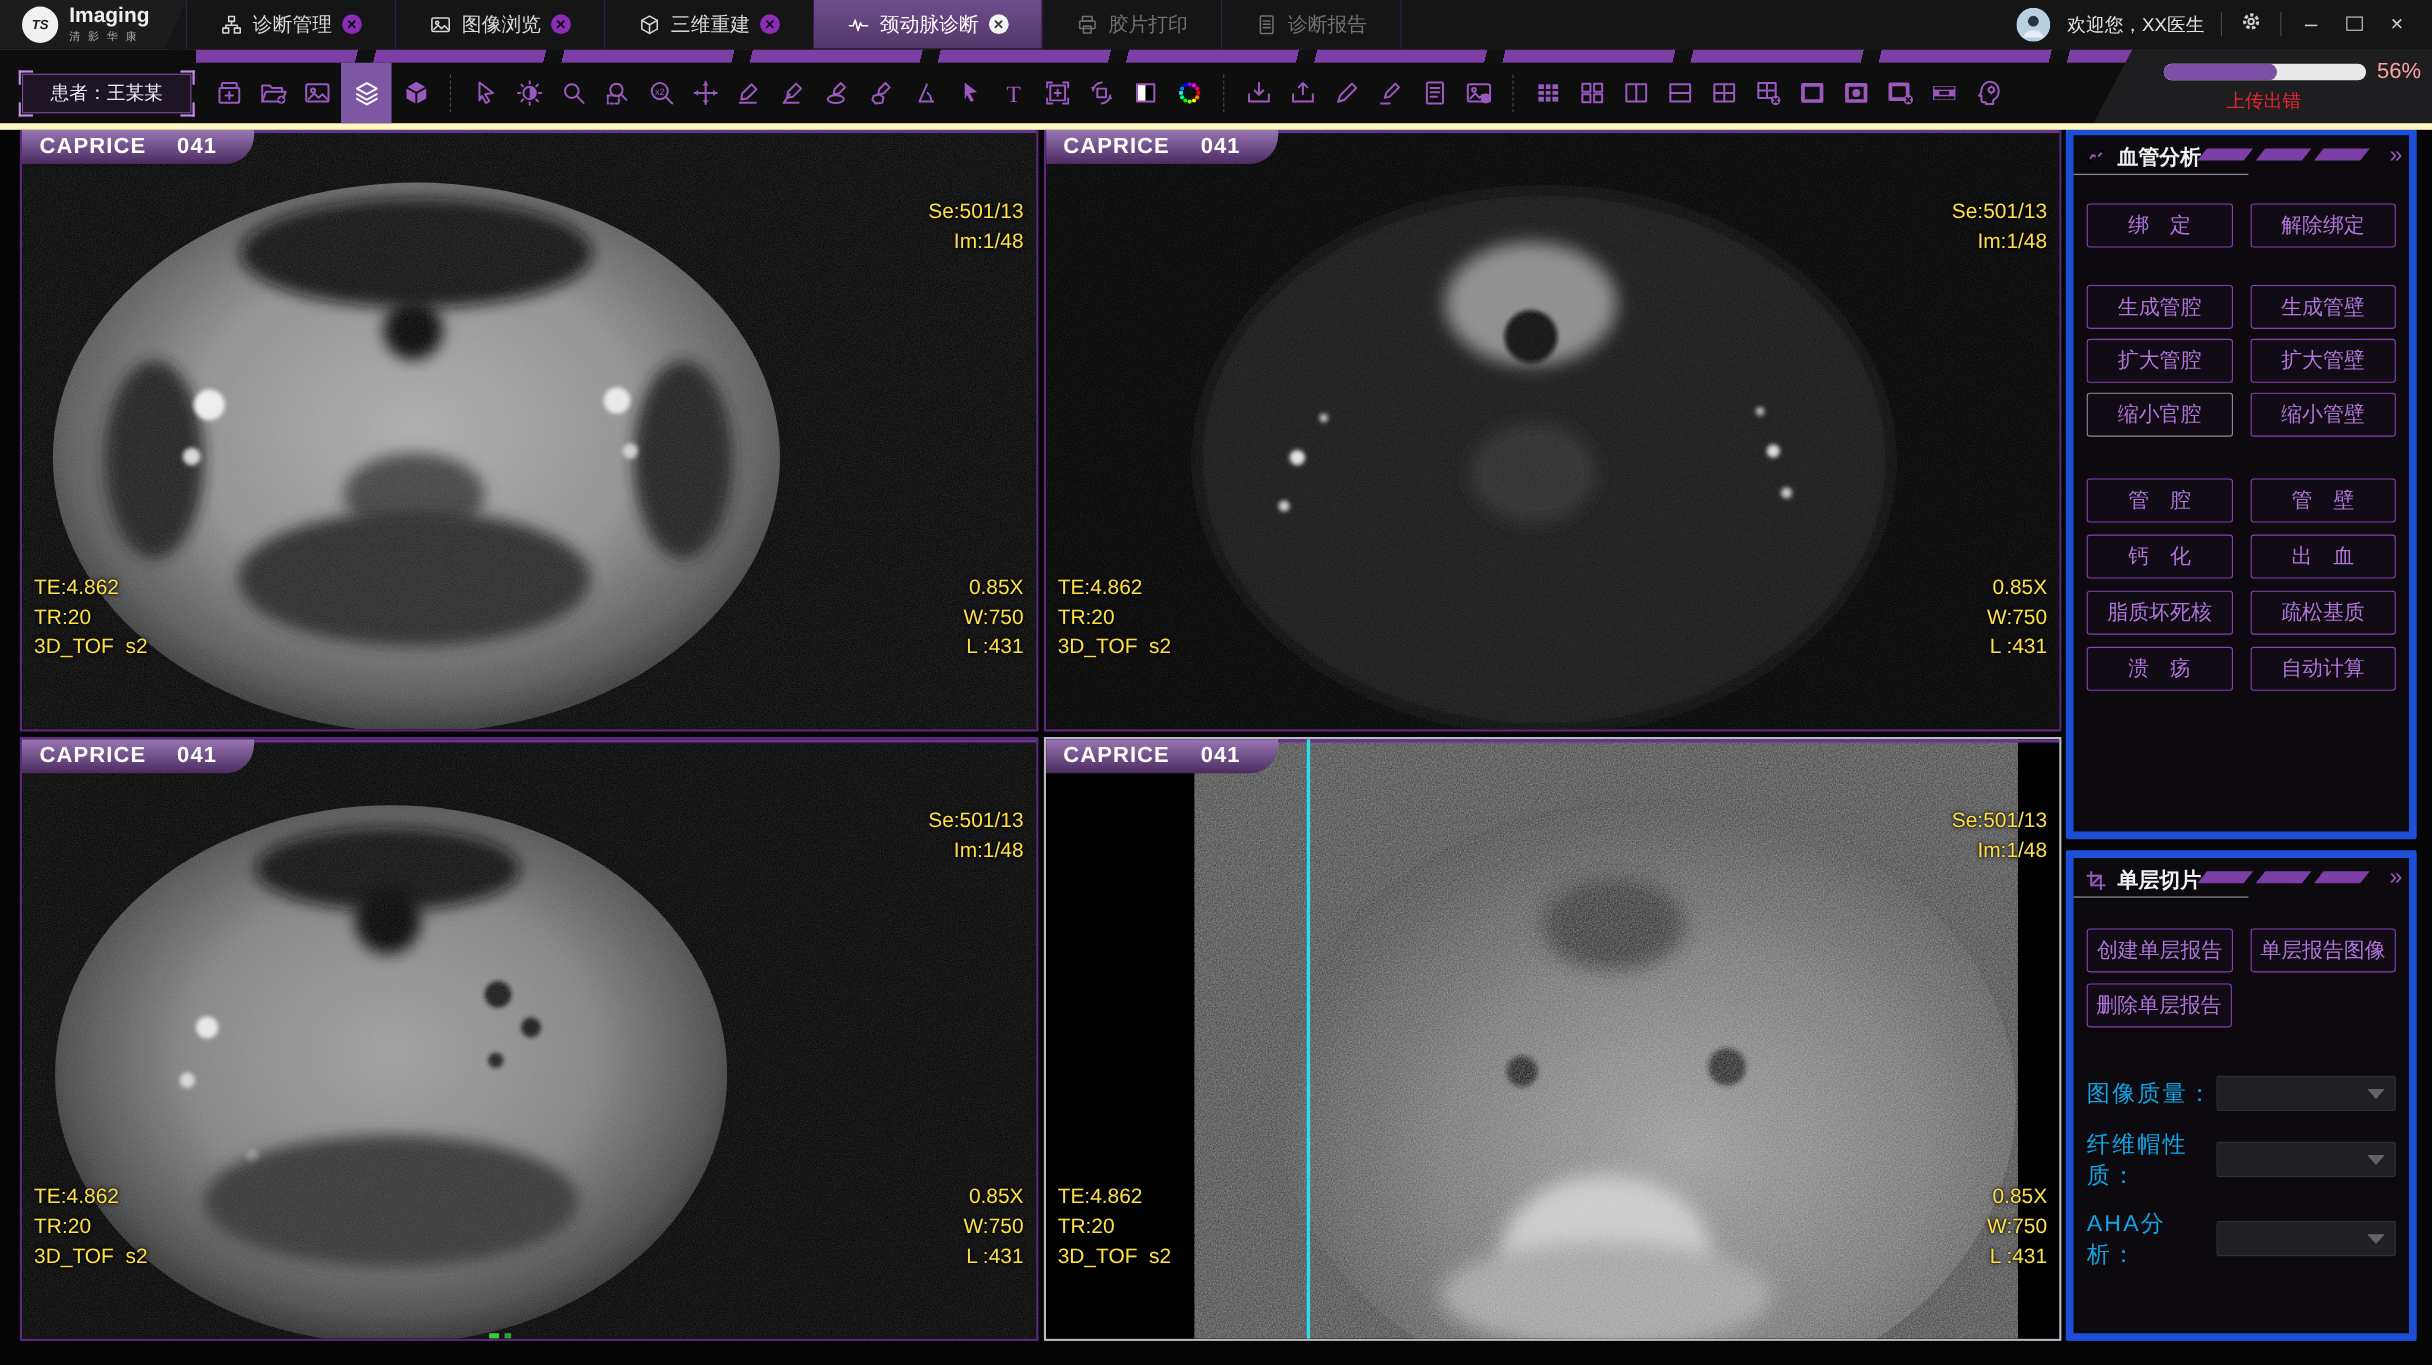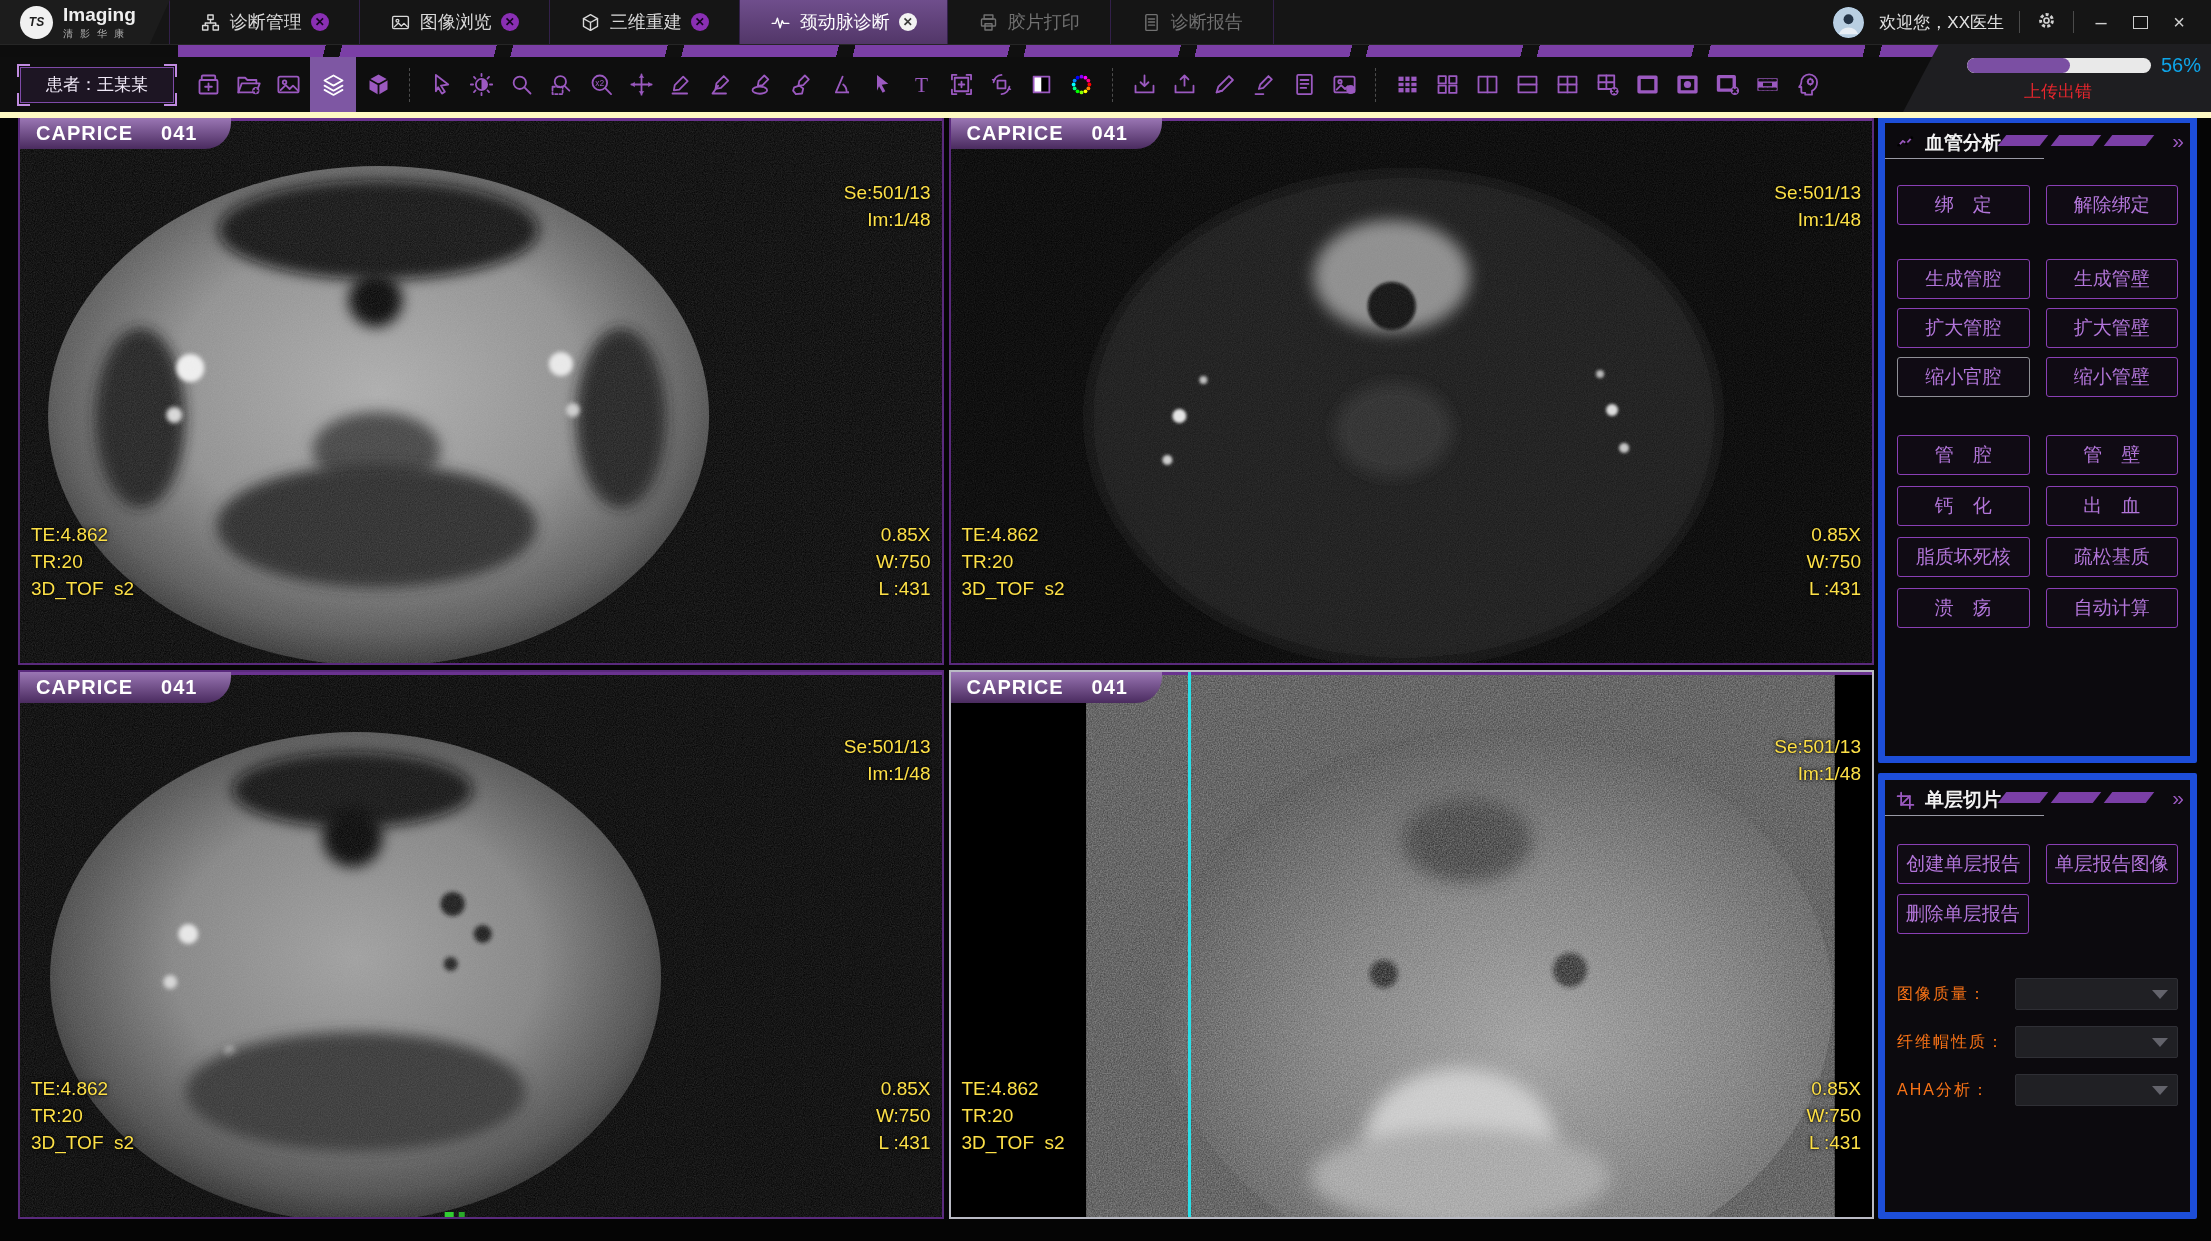--- a/index.html
+++ b/index.html
@@ -59,21 +59,21 @@
             stroke-linecap:round;stroke-linejoin:round;}
   .tool.active{background:#7e57a3;color:#fff;height:55px;width:46px;}
 
   
   .upload-panel{position:absolute;top:44px;right:0;width:308px;height:68px;background:#1e1e21;
       clip-path:polygon(36px 0,100% 0,100% 100%,0 100%);z-index:8;box-sizing:border-box;
       display:flex;flex-direction:column;justify-content:center;padding:0 10px 0 64px;}
   .progress-row{display:flex;align-items:center;gap:10px;}
   .progress-track{flex:1;height:15px;border-radius:8px;background:#e9e9e9;overflow:hidden;}
   .progress-fill{height:100%;background:#7b4fa3;border-radius:8px;}
-  .progress-pct{color:#0ea5e9;font-size:20px;}
+  .progress-pct{color:#fca5a5;font-size:20px;}
   .progress-status{color:#e8262d;font-size:17px;margin-top:3px;padding-right:52px;text-align:center;}
 
   
   .main{position:absolute;top:112px;left:0;right:0;bottom:0;display:flex;background:#050505;}
   .viewer{flex:1;display:grid;grid-template-columns:1fr 1fr;grid-template-rows:1fr 1fr;
           gap:5px;padding:4px 4px 22px 18px;}
   .quadrant{position:relative;border:2px solid #5a2a7d;background:#000;overflow:hidden;}
   .quadrant.selected{border-color:#b9bac4;}
   .quadrant::before{content:"";position:absolute;top:0;left:0;right:0;height:3px;background:#6a3390;z-index:2;}
   .mri{position:absolute;inset:0;width:100%;height:100%;}
@@ -107,21 +107,21 @@
   .btn-grid.g1{margin-top:22px;}
   .btn-grid.g2{margin-top:34px;}
   .btn-grid.g3{margin-top:38px;row-gap:11px;}
   .btn-grid.gs1{margin-top:24px;}
   .btn-grid.gs2{margin-top:10px;gap:18px;}
   .pbtn{height:40px;border:1px solid #8a3fb5;border-radius:3px;color:#b275d9;font-size:19px;
         display:grid;place-items:center;background:rgba(28,14,38,.25);}
   .pbtn.muted{border-color:#8f8f96;}
   .fields{margin-top:44px;display:flex;flex-direction:column;gap:16px;padding:0 12px;}
   .field-row{display:flex;align-items:center;}
-  .field-label{width:118px;color:#f97316;font-size:16px;letter-spacing:2px;}
+  .field-label{width:118px;color:#0ea5e9;font-size:21px;letter-spacing:2px;}
   .select{flex:1;height:30px;background:#202024;border:1px solid #2f2f35;border-radius:2px;
           position:relative;display:flex;align-items:center;padding:0 26px 0 8px;}
   .select-value{color:#cfcfcf;font-size:15px;}
   .caret{position:absolute;right:9px;top:11px;width:0;height:0;
          border-left:8px solid transparent;border-right:8px solid transparent;
          border-top:9px solid #63636b;}
 </style>
 </head>
 <body>
 

